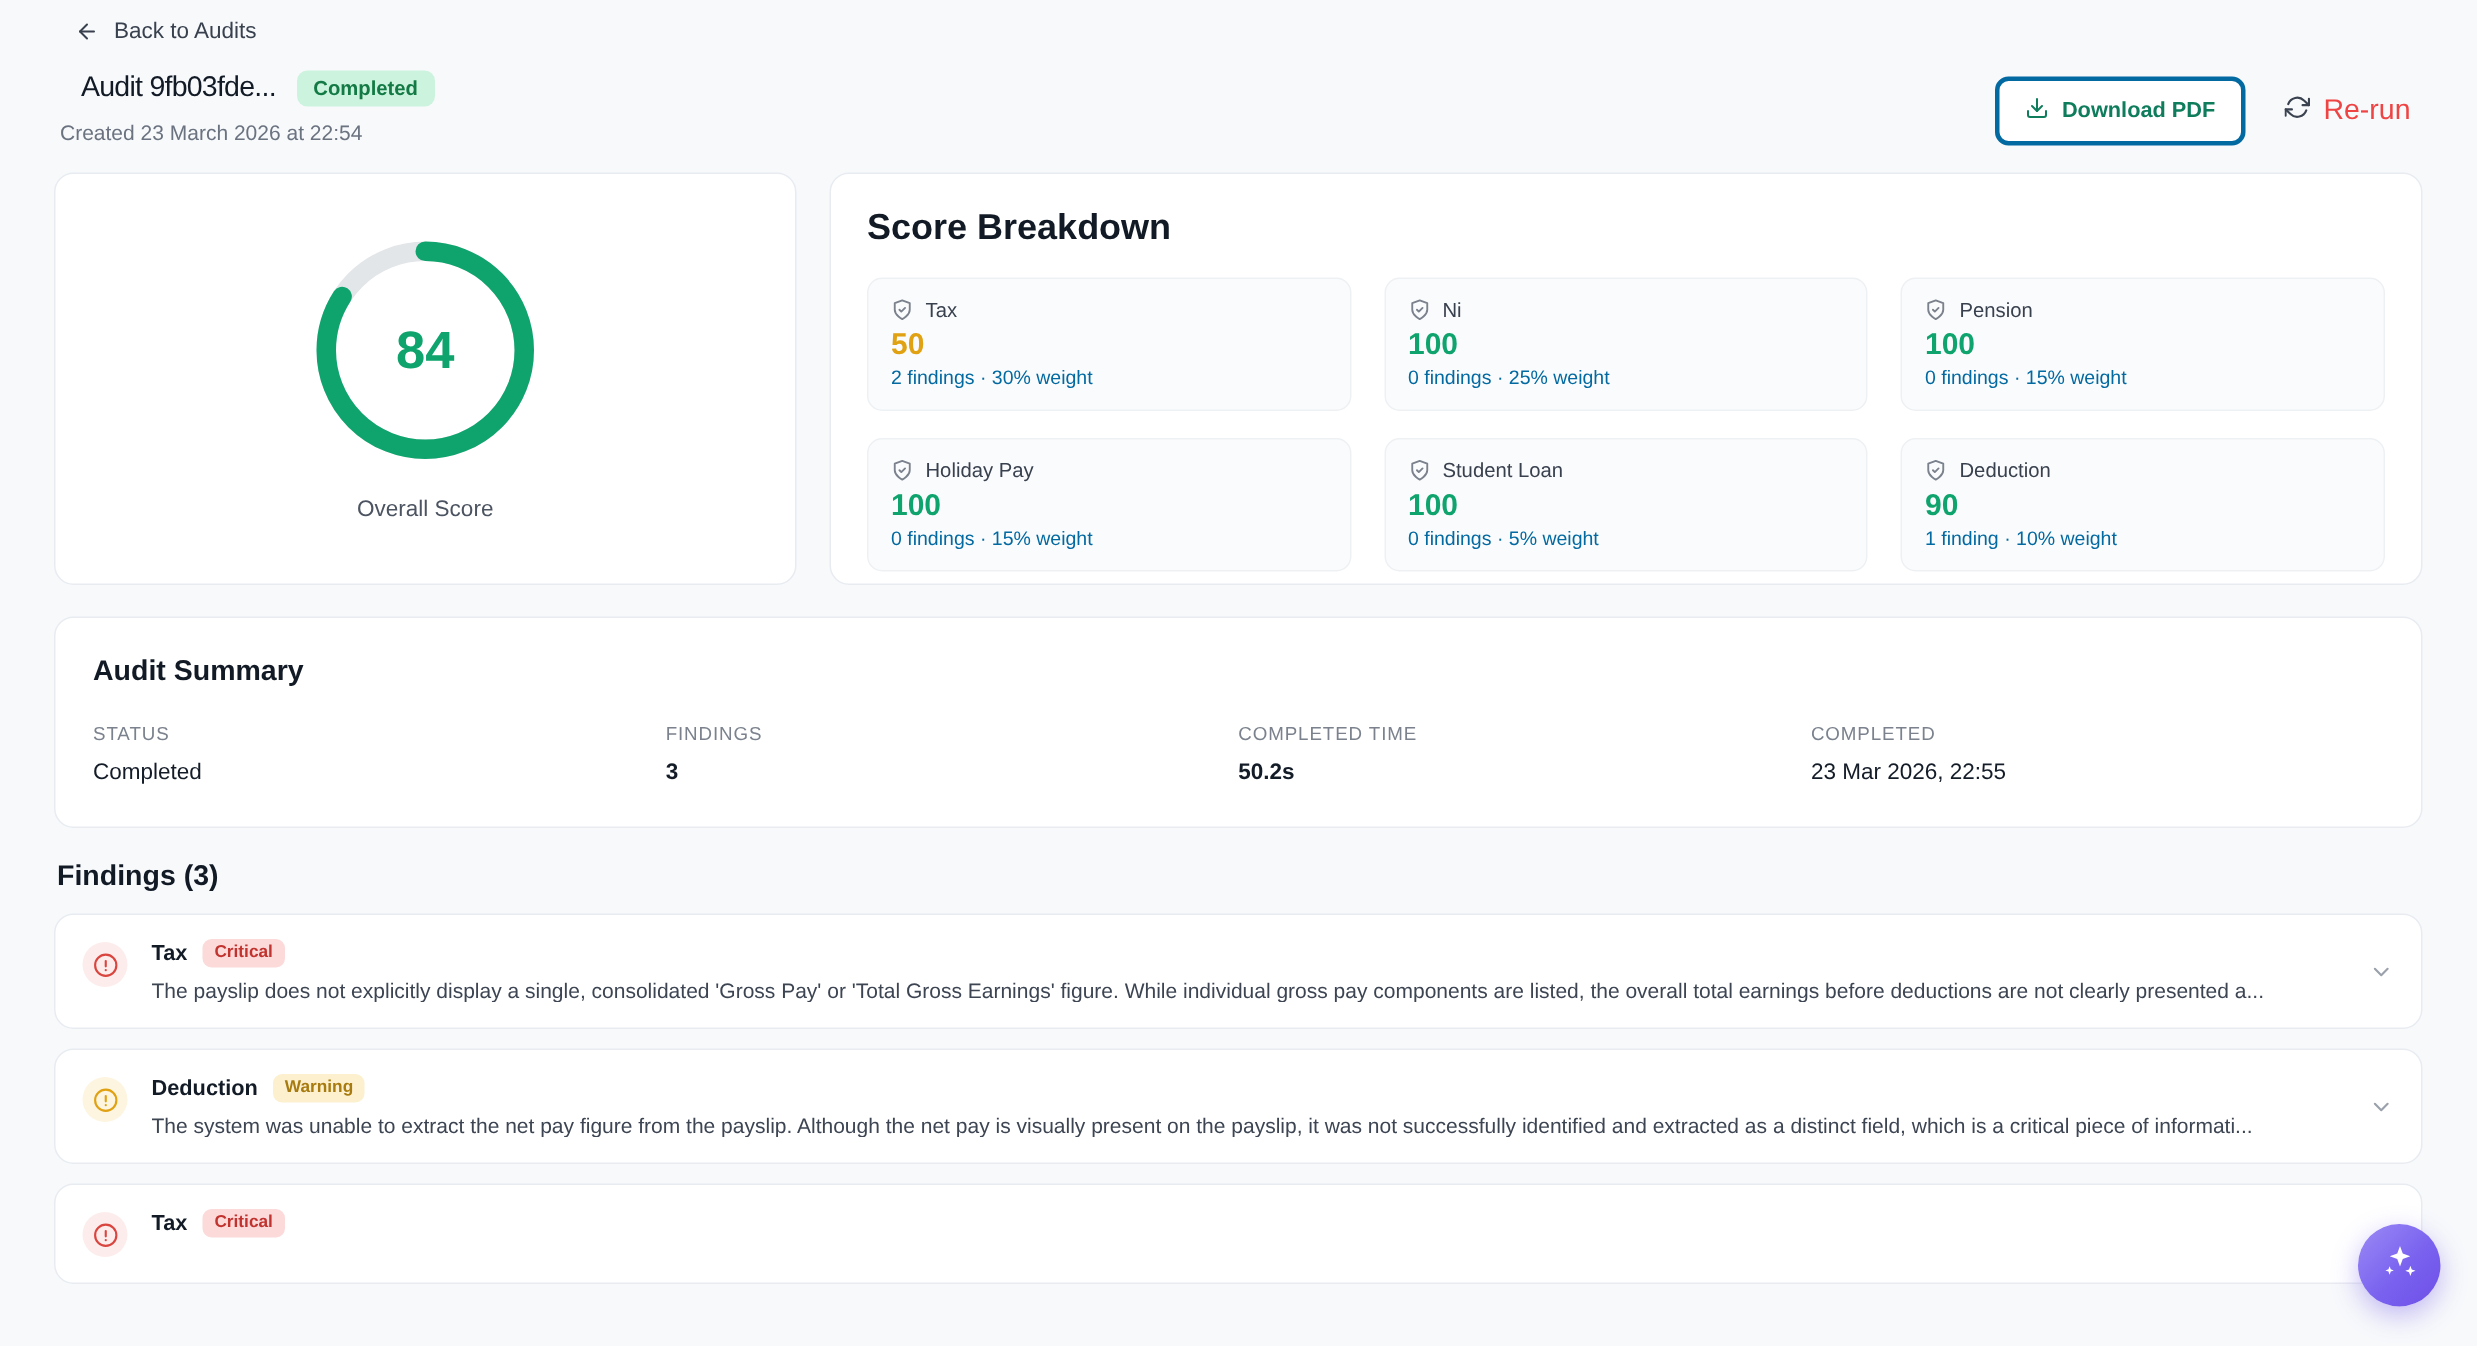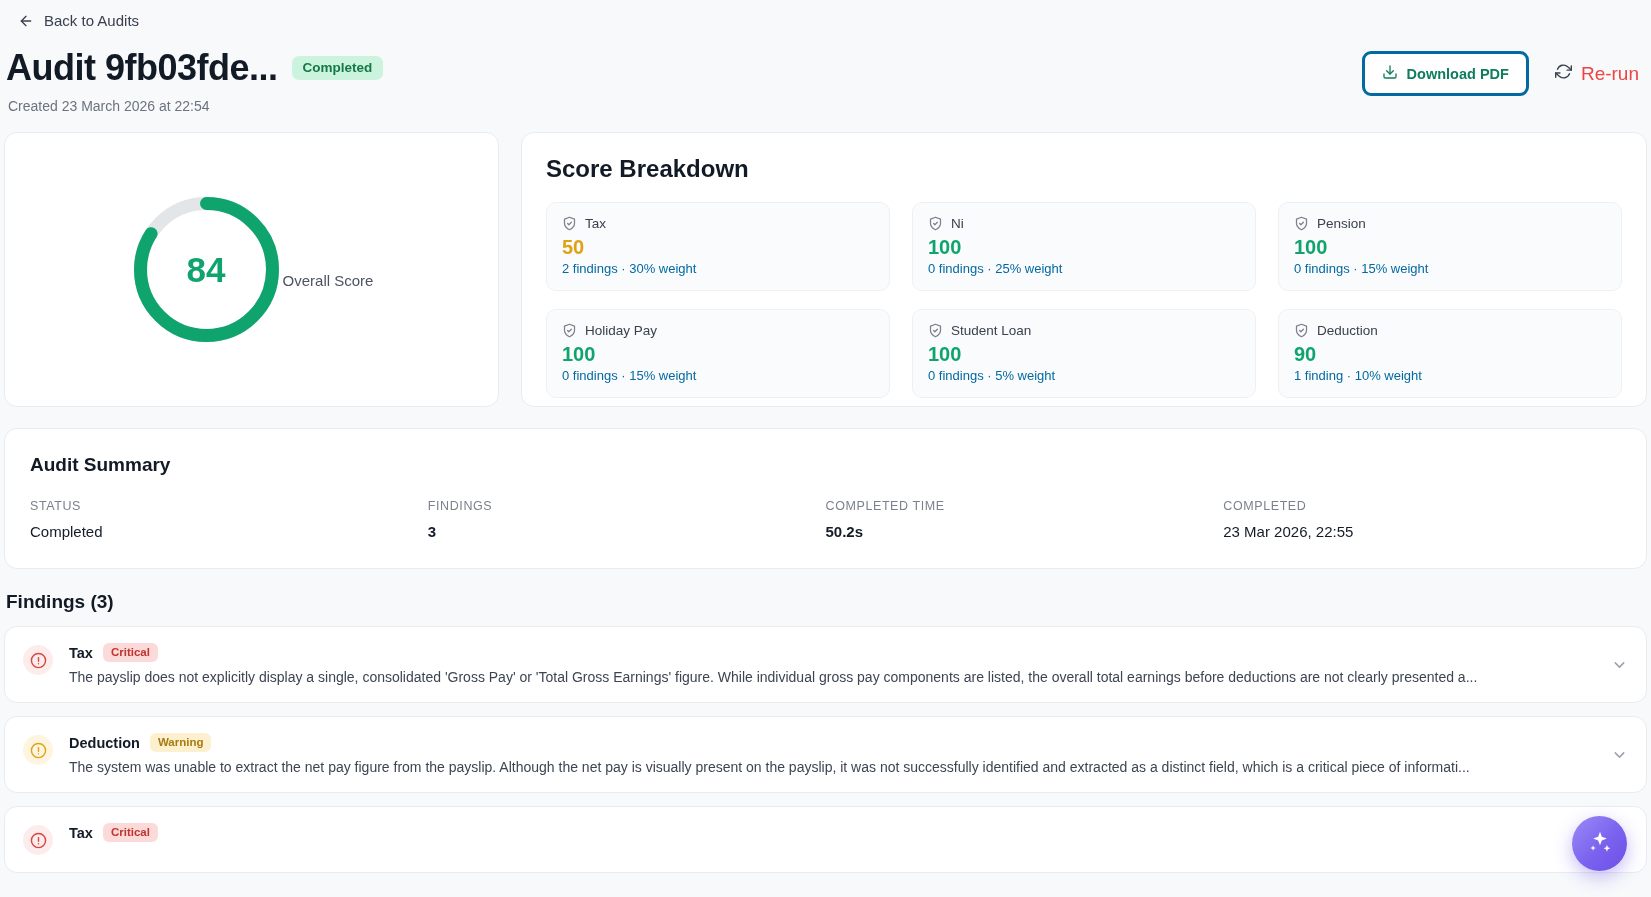--- a/index.html
+++ b/index.html
@@ -3,34 +3,34 @@
 <meta charset="utf-8">
 <style>
   * { box-sizing: border-box; margin: 0; padding: 0; }
   html, body {
     width: 1651px; height: 897px;
     background: #f7f9fb;
     font-family: "Liberation Sans", sans-serif;
     color: #1a2330;
     overflow: hidden;
   }
-  .page { position: relative; width: 1651px; height: 897px; padding: 0 4px; }
+  .page { position: relative; width: 1651px; height: 897px; padding: 0 36px; }
 
   
   .back-link {
     display: flex; align-items: center; gap: 10px;
     padding: 12px 0 6px 14px;
     font-size: 15px; color: #39414f; cursor: pointer;
   }
   .back-arrow { width: 16px; height: 16px; display: block; }
 
   
   .head-row { display: flex; align-items: flex-start; justify-content: space-between; padding: 12px 2px 0 2px; }
   .title-line { display: flex; align-items: center; gap: 14px; }
-  .page-title { font-size: 36px; font-weight: bold; letter-spacing: -0.5px; color: #121a26; }
+  .page-title { font-size: 19px; font-weight: normal; letter-spacing: -0.5px; color: #121a26; margin-left: 16px; }
   .status-pill {
     background: #ccf3dd; color: #137a45;
     font-size: 13.5px; font-weight: bold;
     padding: 4px 11px 5px; border-radius: 7px;
   }
   .created { font-size: 14px; color: #6b7380; margin-top: 9px; padding-left: 2px; }
 
   .head-actions { display: flex; align-items: center; gap: 20px; margin-top: 4px; }
   .btn-download {
     display: flex; align-items: center; gap: 9px;
@@ -44,21 +44,21 @@
     background: transparent; border: none;
     color: #ef4444; font-size: 19px; cursor: pointer;
     padding: 8px 6px;
   }
 
   
   .cards-row { display: flex; gap: 22px; margin-top: 18px; }
   .card {
     background: #ffffff; border: 1px solid #e8ecf1; border-radius: 13px;
   }
-  .score-card { width: 495px; height: 275px; display: flex; 
+  .score-card { width: 495px; height: 275px; display: flex; flex-direction: column;
     align-items: center; justify-content: center; }
   .donut-wrap { position: relative; width: 153px; height: 153px; }
   .donut-num {
     position: absolute; inset: 0; display: flex; align-items: center; justify-content: center;
     font-size: 35px; font-weight: bold; color: #0fa46d;
   }
   .overall-label { margin-top: 21px; font-size: 15px; color: #4c5461; }
 
   .breakdown-card { flex: 1; height: 275px; padding: 22px 24px; }
   .breakdown-title { font-size: 24px; font-weight: bold; color: #121a26; }

